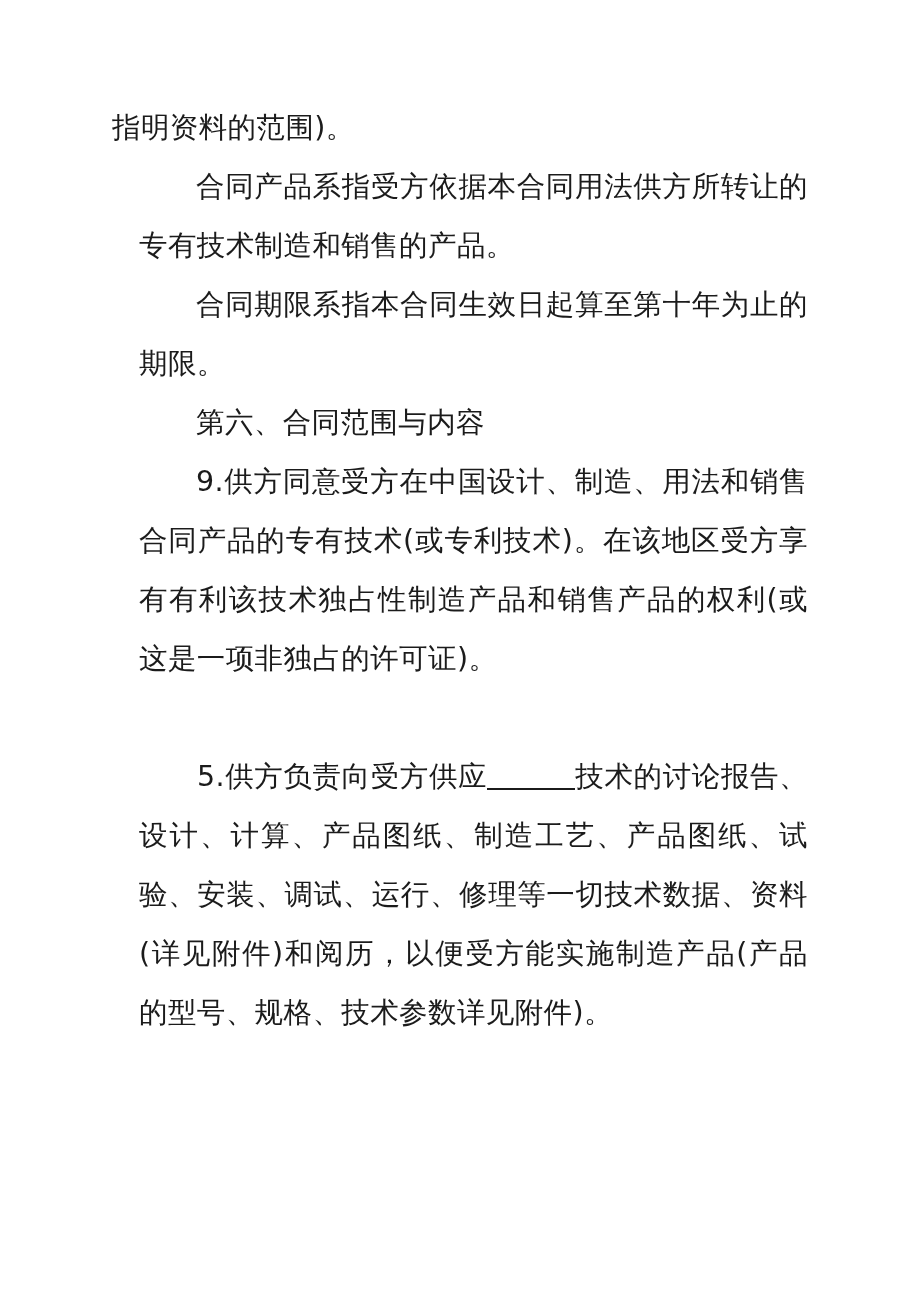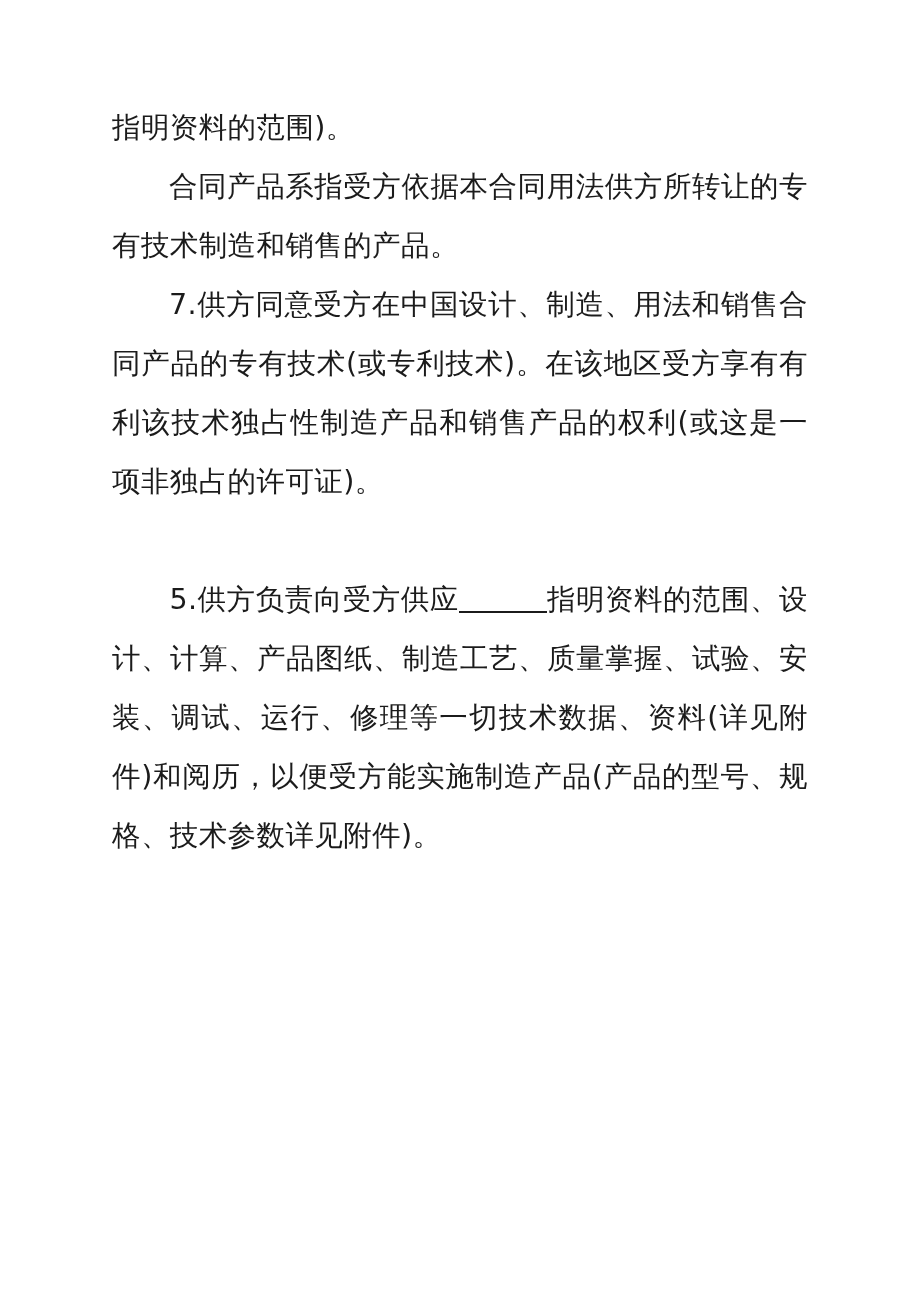--- a/index.html
+++ b/index.html
@@ -29,45 +29,48 @@
     text-align: justify;
     text-justify: inter-ideograph;
   }
   p.para {
     margin: 0;
     text-indent: 0;
     white-space: pre-wrap;
   }
   p.indent {
     text-indent: 2em;
+    margin-left: 27px;
   }
   .blank-short {
     display: inline-block;
     width: 88px;
     border-bottom: 2px solid #1b1b1b;
     vertical-align: -4px;
   }
 </style>
 </head>
 <body>
 
 <div class="page">
   <div class="doc-body">
 
     <p class="para">指明资料的范围)。</p>
 
     <p class="para indent">合同产品系指受方依据本合同用法供方所转让的专有技术制造和销售的产品。</p>
 
 
+    <p class="para indent">合同期限系指本合同生效日起算至第十年为止的期限。</p>
 
+    <p class="para indent">第六、合同范围与内容</p>
 
-    <p class="para indent">7.供方同意受方在中国设计、制造、用法和销售合同产品的专有技术(或专利技术)。在该地区受方享有有利该技术独占性制造产品和销售产品的权利(或这是一项非独占的许可证)。</p>
+    <p class="para indent">9.供方同意受方在中国设计、制造、用法和销售合同产品的专有技术(或专利技术)。在该地区受方享有有利该技术独占性制造产品和销售产品的权利(或这是一项非独占的许可证)。</p>
 
     <p class="para indent">
-      <span>5.供方负责向受方供应</span><span class="blank-short"></span><span>指明资料的范围、设计、计算、产品图纸、制造工艺、质量掌握、试验、安装、调试、运行、修理等一切技术数据、资料(详见附件)和阅历，以便受方能实施制造产品(产品的型号、规格、技术参数详见附件)。</span>
+      <span>5.供方负责向受方供应</span><span class="blank-short"></span><span>技术的讨论报告、设计、计算、产品图纸、制造工艺、产品图纸、试验、安装、调试、运行、修理等一切技术数据、资料(详见附件)和阅历，以便受方能实施制造产品(产品的型号、规格、技术参数详见附件)。</span>
     </p>
 
     <p class="para indent">
       
     </p>
 
   </div>
 </div>
 
 </body></html>

